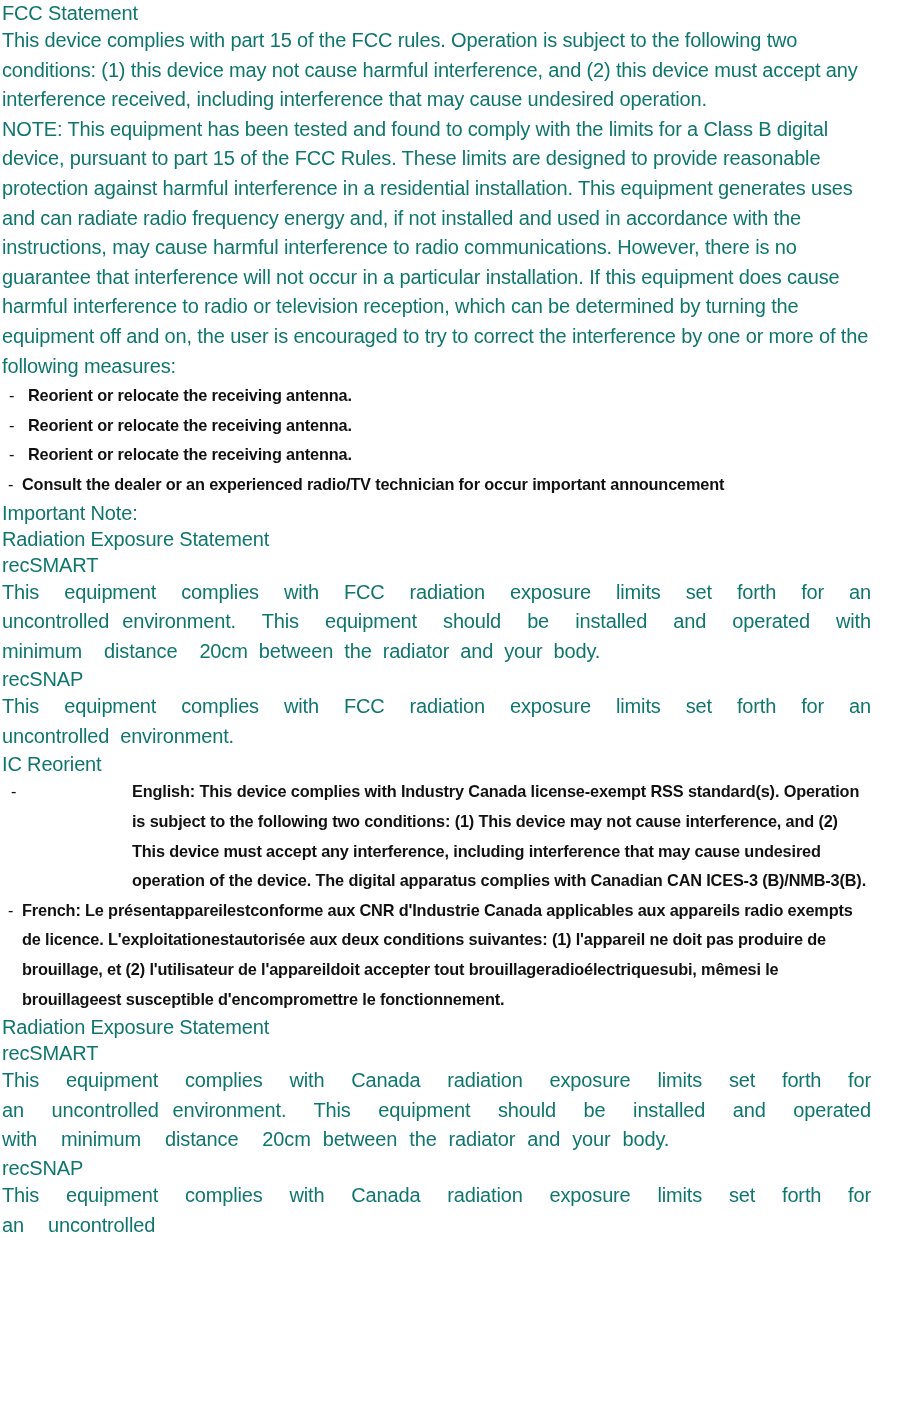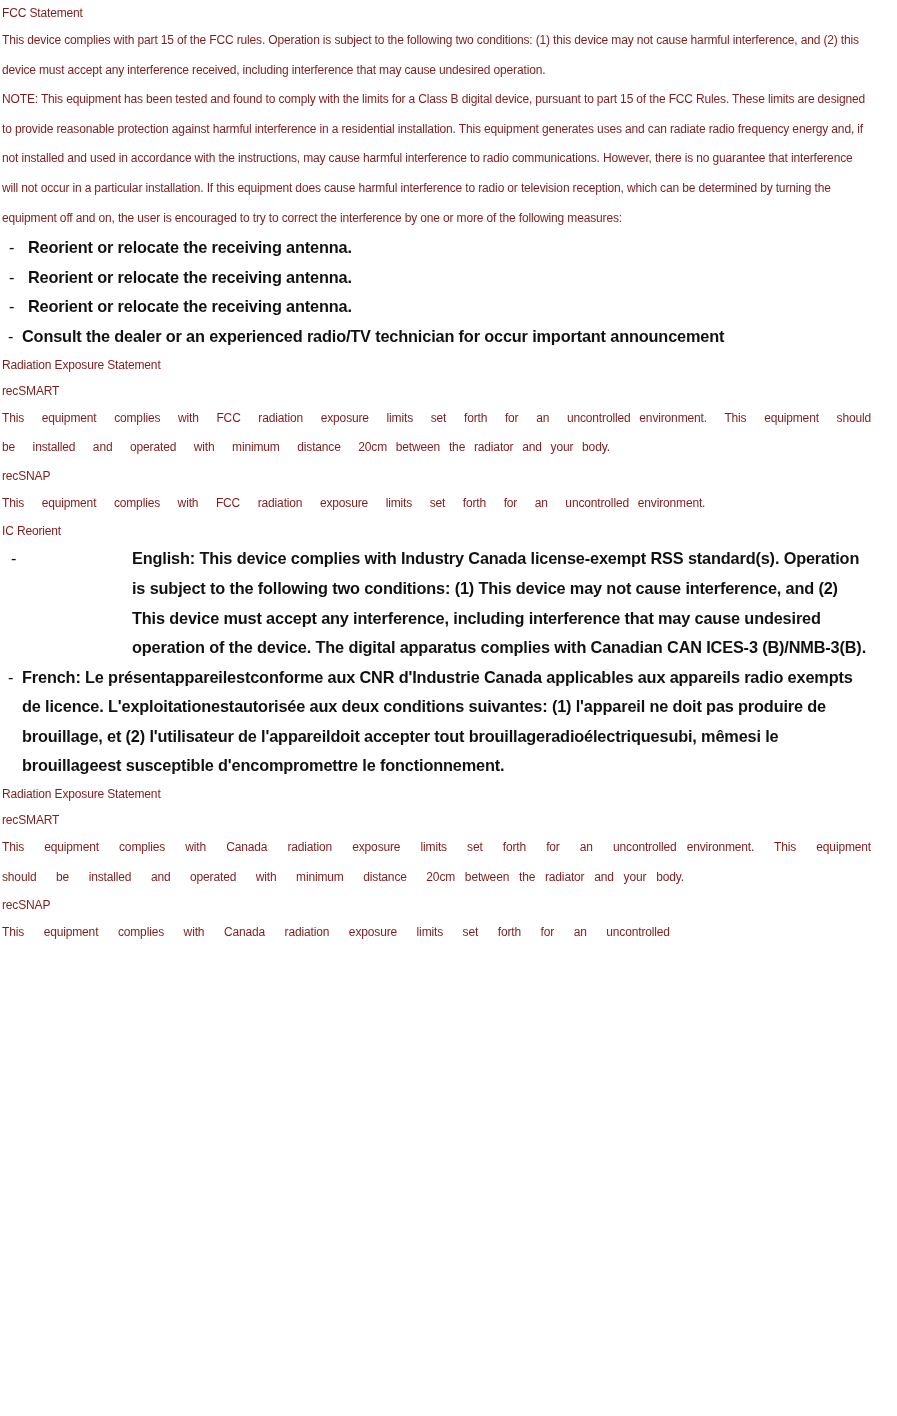--- a/index.html
+++ b/index.html
@@ -18,26 +18,26 @@
     background: #ffffff;
     overflow: hidden;
     box-sizing: border-box;
     padding: 0 26px 0 2px;
   }
   .doc {
     width: 869px;
   }
   
   .line {
-    font-size: 12px;
+    font-size: 20px;
     line-height: 29.6px;
     letter-spacing: -0.15px;
     white-space: pre-wrap;
     word-spacing: 0px;
-    color: #7f1d1d;
+    color: #0f766e;
   }
   
   .tight {
     line-height: 26px;
   }
   
   .just {
     text-align: justify;
     text-align-last: left;
   }
@@ -99,20 +99,21 @@
     </div>
     <div class="bullet">
       <span class="dash">-</span>
       <span class="btext">Reorient or relocate the receiving antenna.</span>
     </div>
     <div class="bullet bullet-tight">
       <span class="dash">-</span>
       <span class="btext">Consult the dealer or an experienced radio/TV technician for occur important announcement</span>
     </div>
 
+    <div class="line tight">Important Note:</div>
     <div class="line tight">Radiation Exposure Statement</div>
     <div class="line tight">recSMART</div>
 
     <div class="line just just-wide">This  equipment  complies  with  FCC  radiation  exposure  limits  set  forth  for  an  uncontrolled environment.  This  equipment  should  be  installed  and  operated  with  minimum  distance  20cm between the radiator and your body.</div>
 
     <div class="line tight">recSNAP</div>
 
     <div class="line just just-wide">This  equipment  complies  with  FCC  radiation  exposure  limits  set  forth  for  an  uncontrolled environment.</div>
 
     <div class="line tight">IC Reorient</div>

